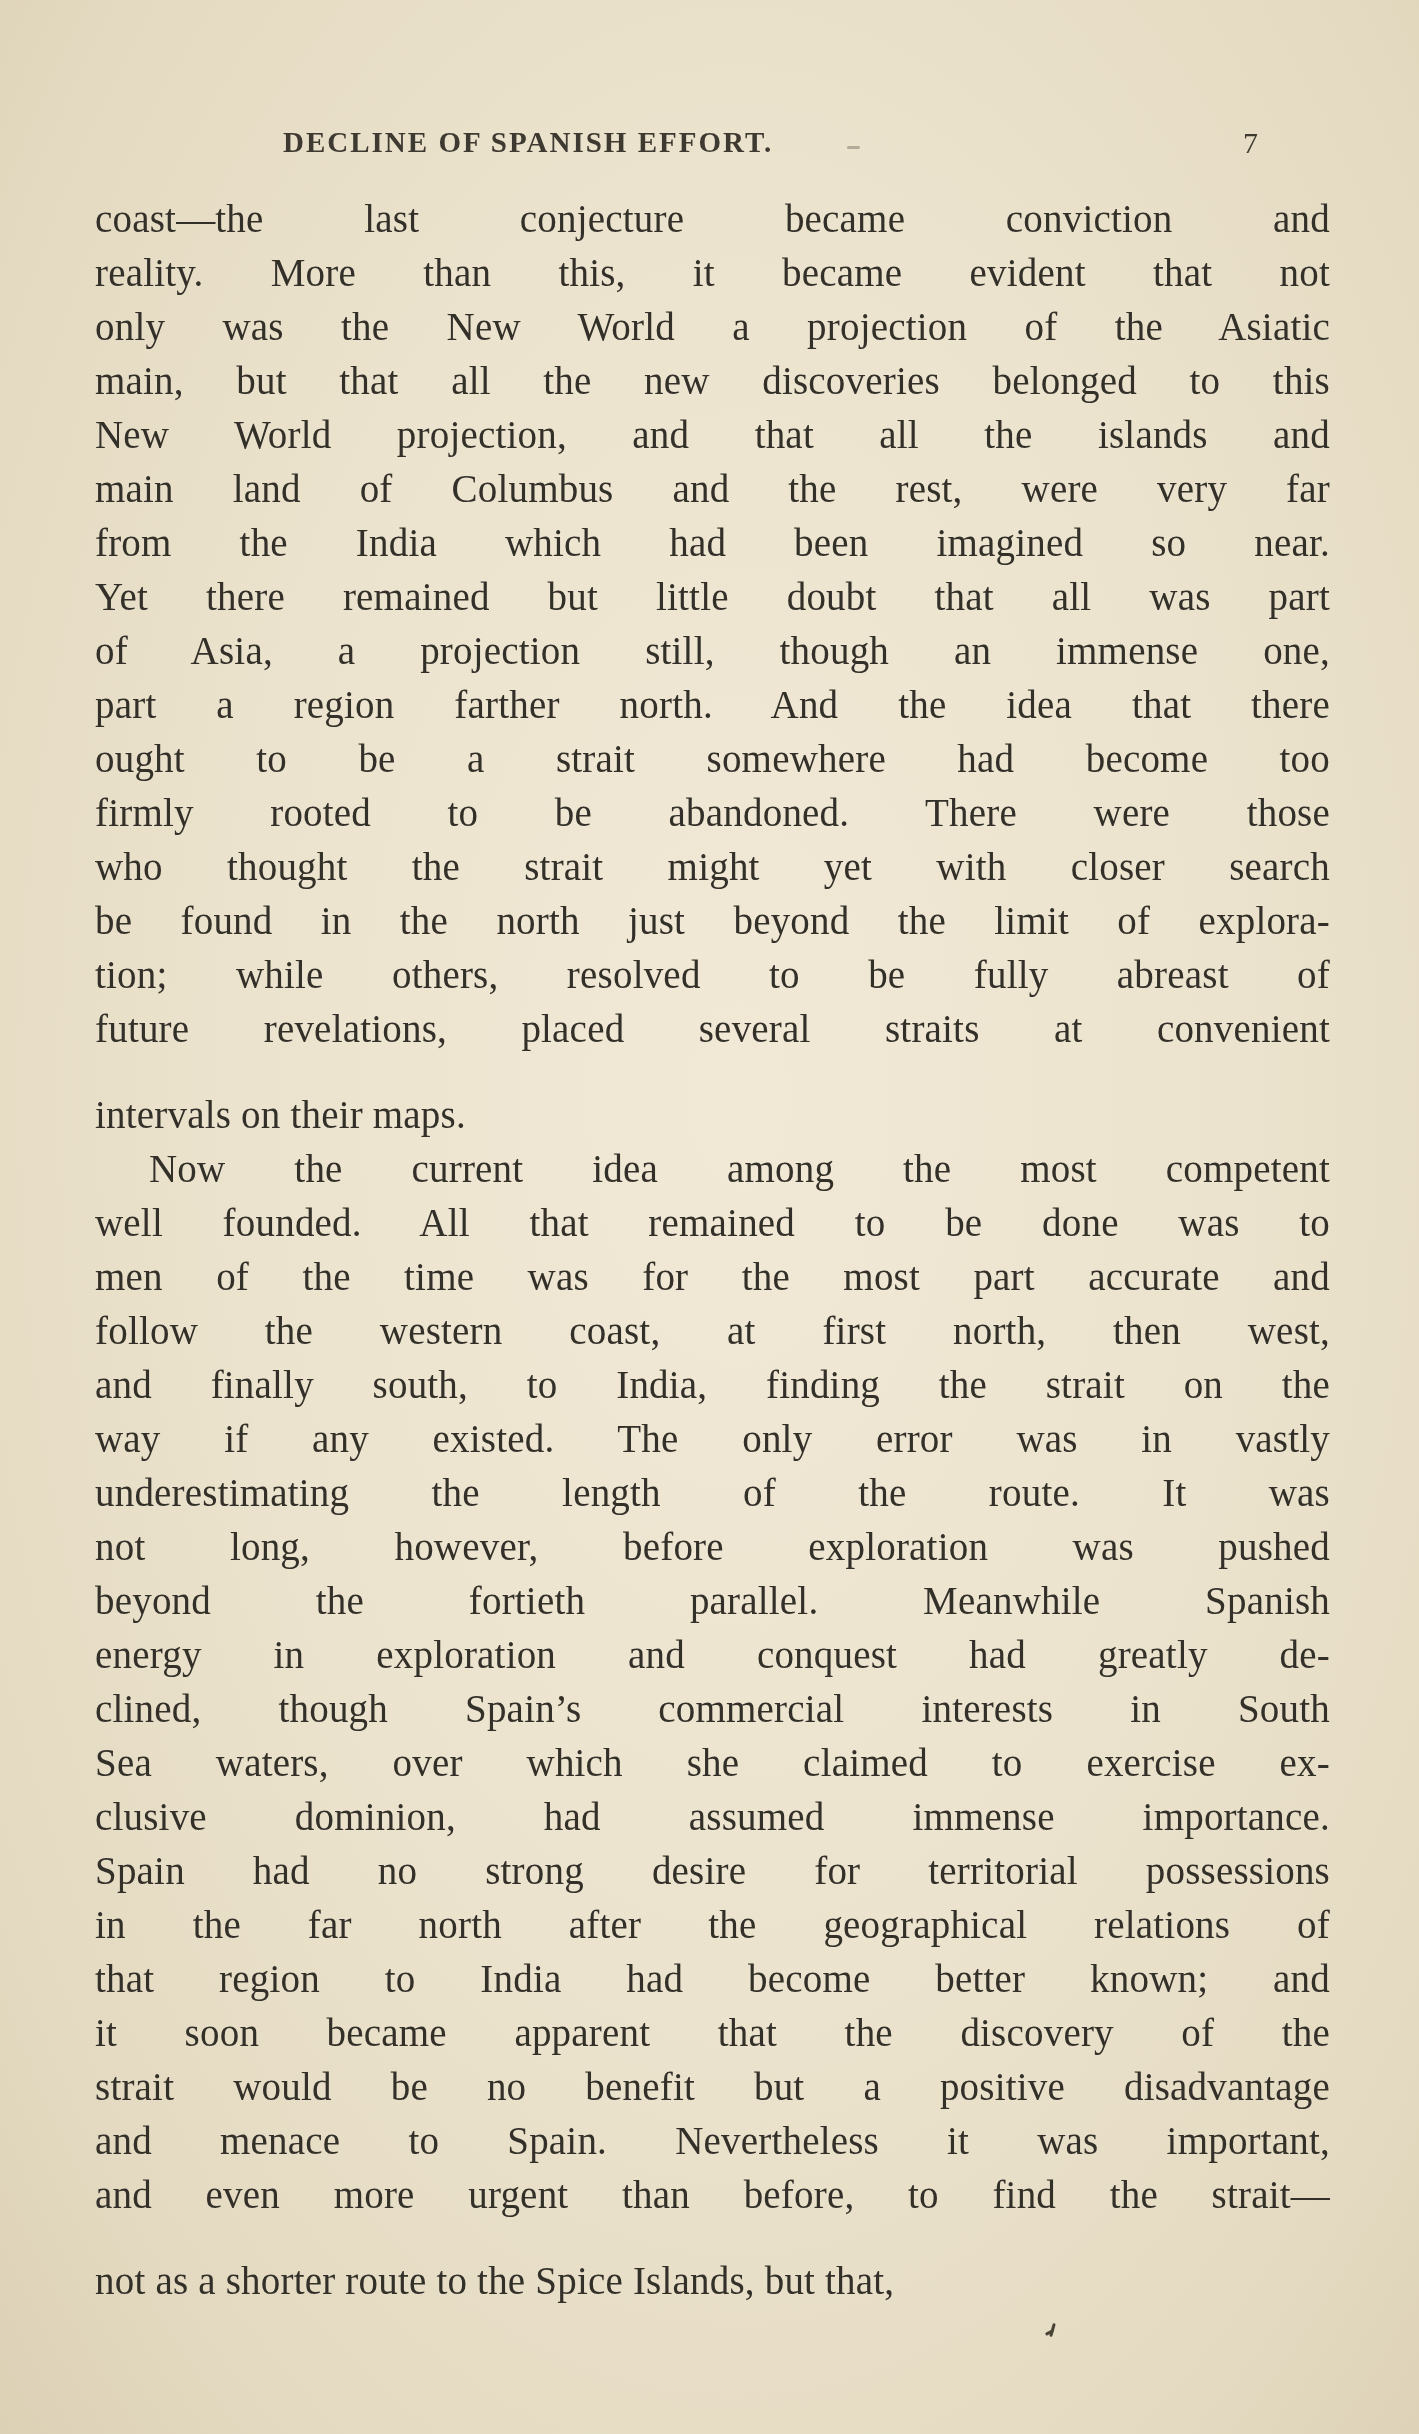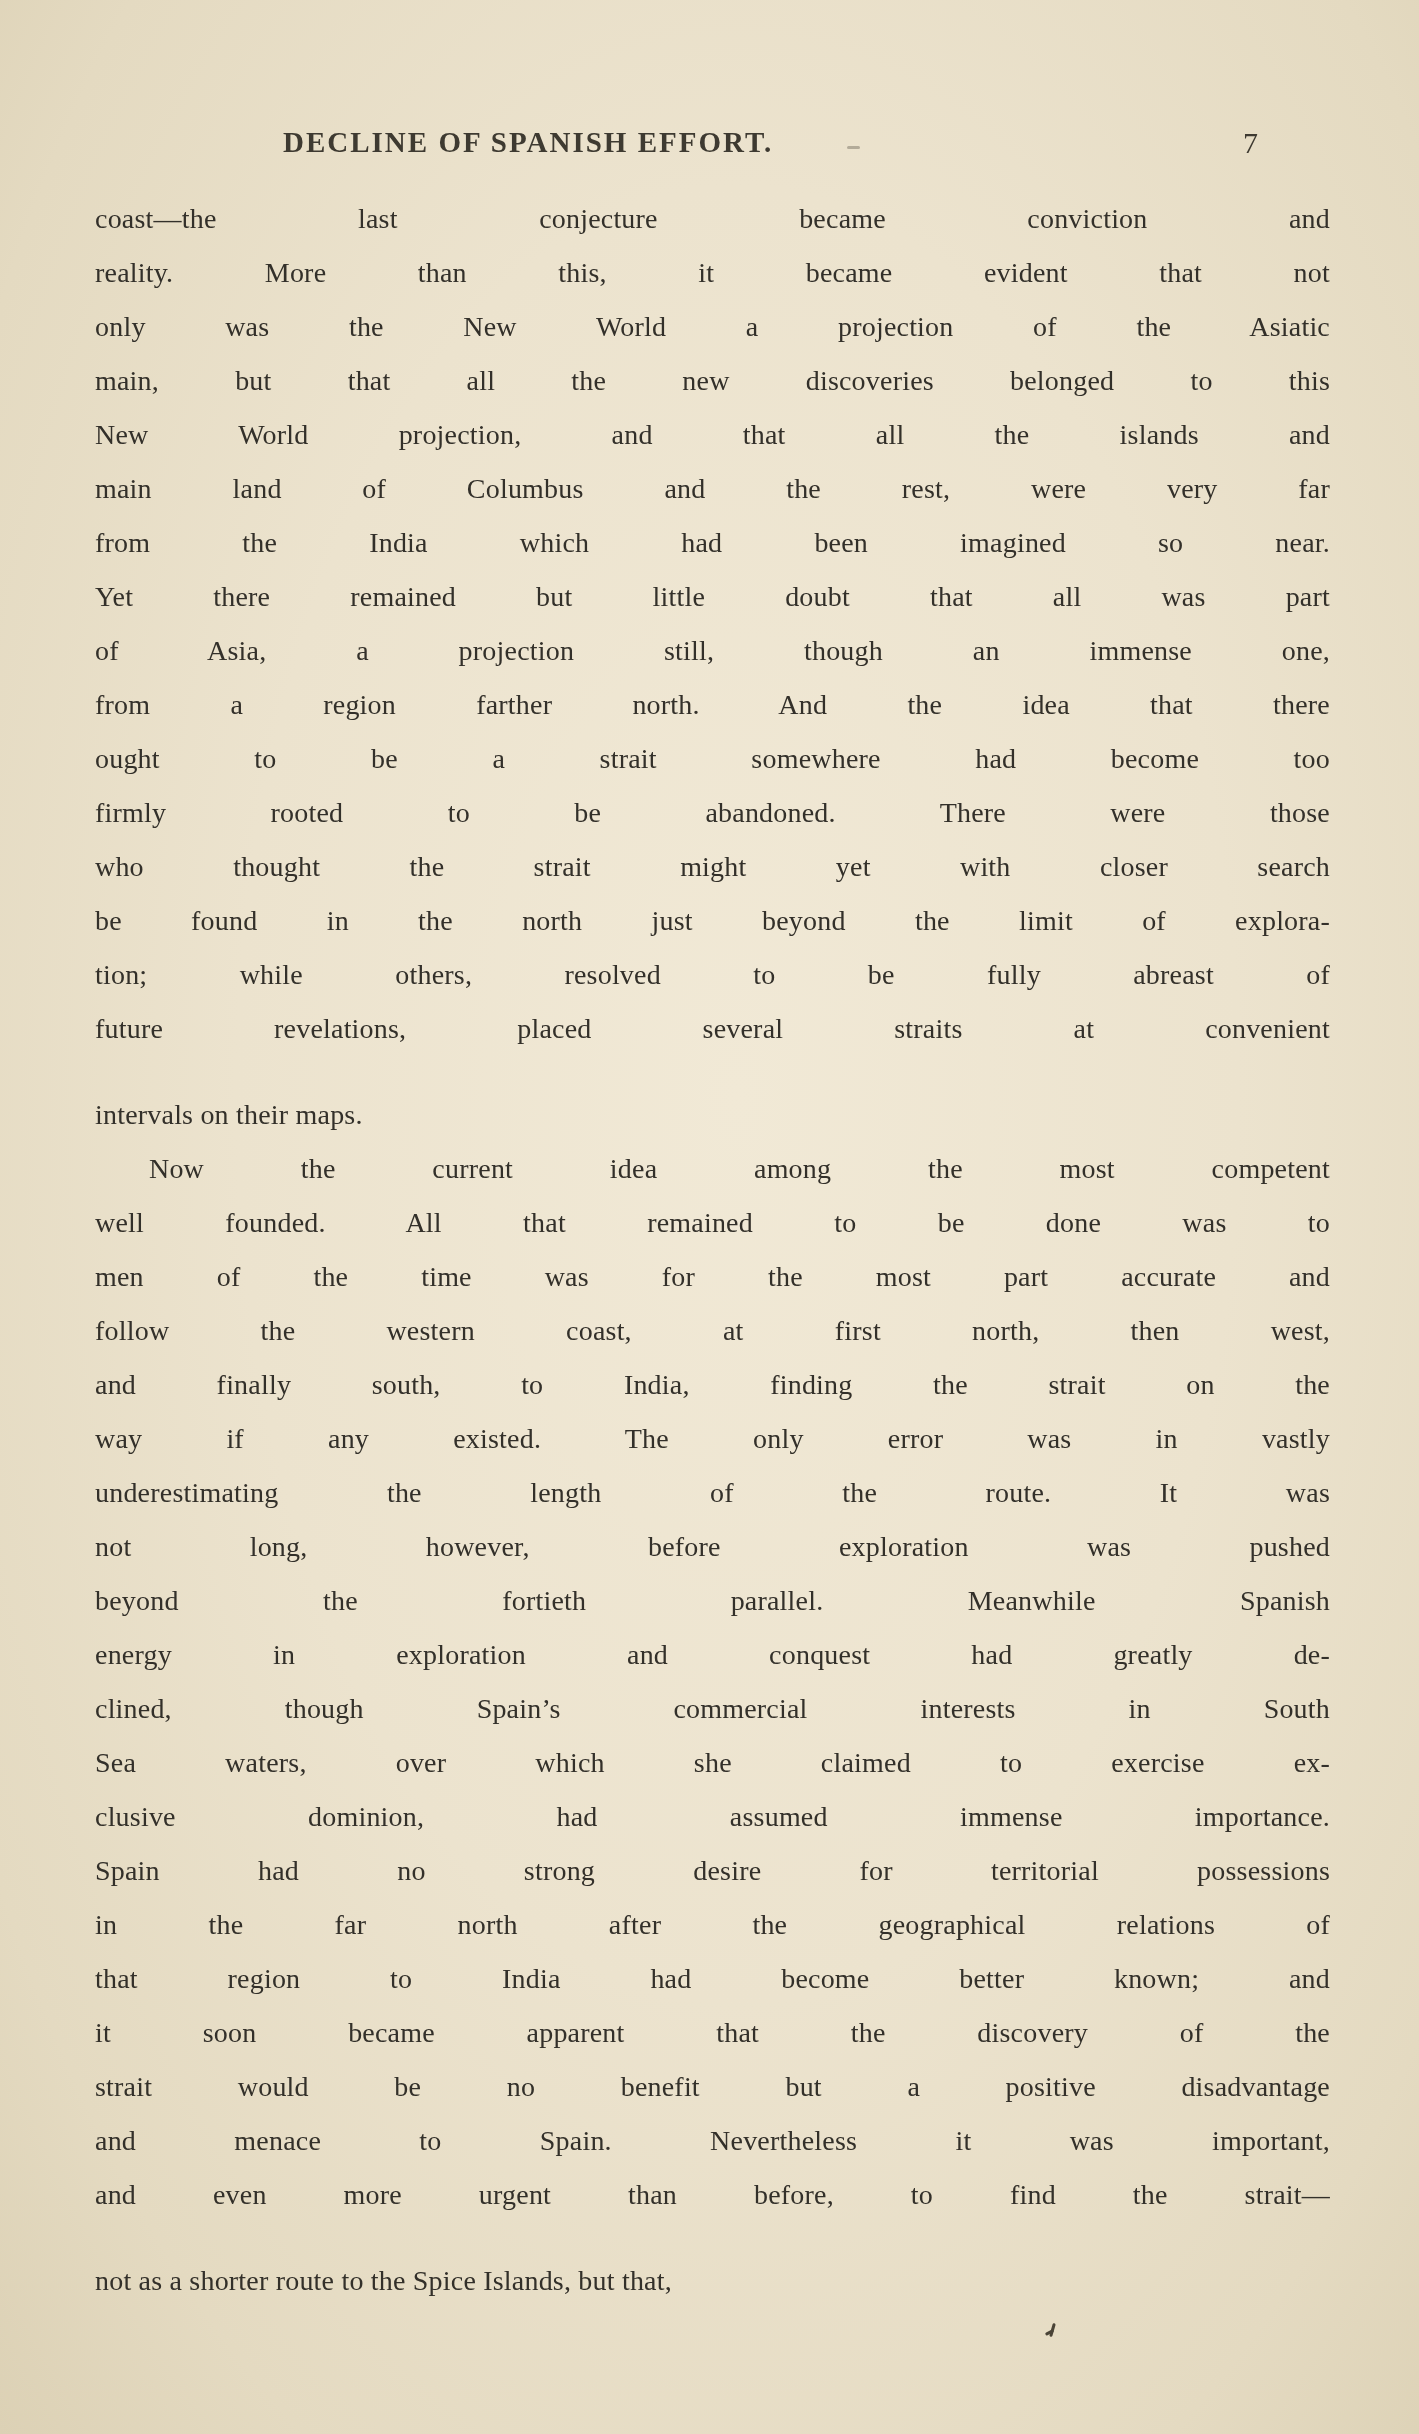--- a/index.html
+++ b/index.html
@@ -53,21 +53,21 @@
     width: 13px;
     height: 3px;
     background: rgba(74, 68, 56, 0.35);
     border-radius: 2px;
   }
   .text-body {
     position: absolute;
     top: 192px;
     left: 95px;
     width: 1235px;
-    font-size: 28px;
+    font-size: 39px;
     line-height: 54px;
     color: #33302a;
   }
   .line {
     text-align: justify;
     text-align-last: justify;
     text-justify: inter-word;
     white-space: nowrap;
     letter-spacing: 0.2px;
   }
@@ -122,21 +122,21 @@
       <div class="paragraph">
         <div class="line">coast—the last conjecture became conviction and</div>
         <div class="line">reality.  More than this, it became evident that not</div>
         <div class="line">only was the New World a projection of the Asiatic</div>
         <div class="line">main, but that all the new discoveries belonged to this</div>
         <div class="line">New World projection, and that all the islands and</div>
         <div class="line">main land of Columbus and the rest, were very far</div>
         <div class="line">from the India which had been imagined so near.</div>
         <div class="line">Yet there remained but little doubt that all was part</div>
         <div class="line">of Asia, a projection still, though an immense one,</div>
-        <div class="line">from a region farther north.  And the idea that there</div>
+        <div class="line">part a region farther north.  And the idea that there</div>
         <div class="line">ought to be a strait somewhere had become too</div>
         <div class="line">firmly rooted to be abandoned.  There were those</div>
         <div class="line">who thought the strait might yet with closer search</div>
         <div class="line">be found in the north just beyond the limit of explora-</div>
         <div class="line">tion; while others, resolved to be fully abreast of</div>
         <div class="line">future revelations, placed several straits at convenient</div>
         <div class="line last">intervals on their maps.</div>
       </div>
       <div class="paragraph">
         <div class="line indent">Now the current idea among the most competent</div>

